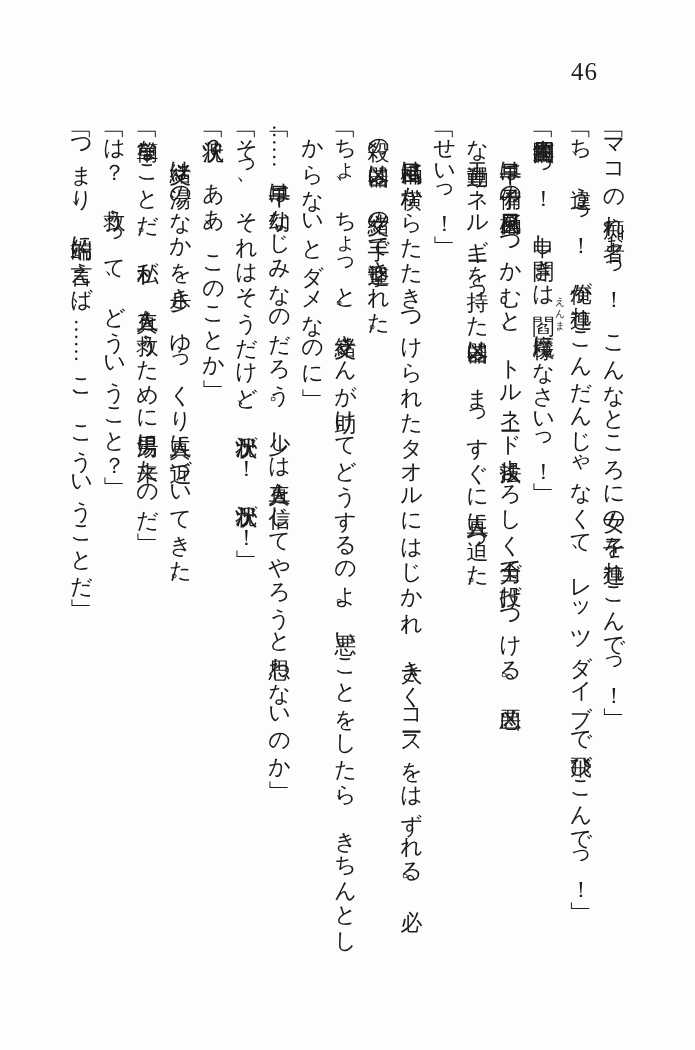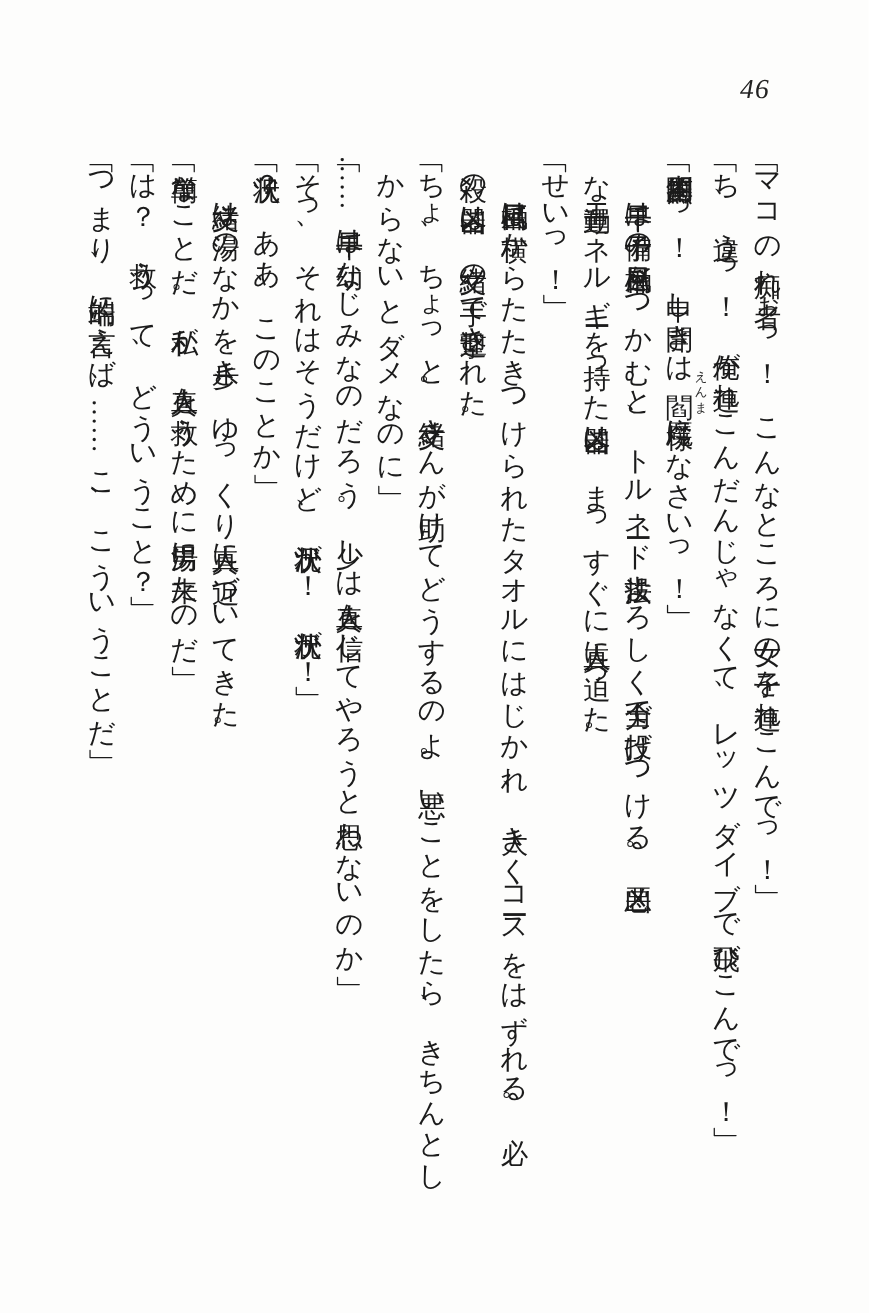--- a/index.html
+++ b/index.html
@@ -12,23 +12,22 @@
     width: 695px;
     height: 1050px;
     background: #fdfdfc;
     overflow: hidden;
     font-family: "Liberation Serif", "DejaVu Serif", serif;
     color: #1b1b1b;
   }
   .page-number {
     position: absolute;
     top: 58px;
-    left: 592px;
-    font-size: 22px;
-    font-style: italic;
+    left: 571px;
+    font-size: 25px;
     letter-spacing: 1px;
     color: #222;
   }
   .text-area {
     position: absolute;
     top: 124px;
     right: 64px;
     height: 840px;
     writing-mode: vertical-rl;
     text-orientation: mixed;

